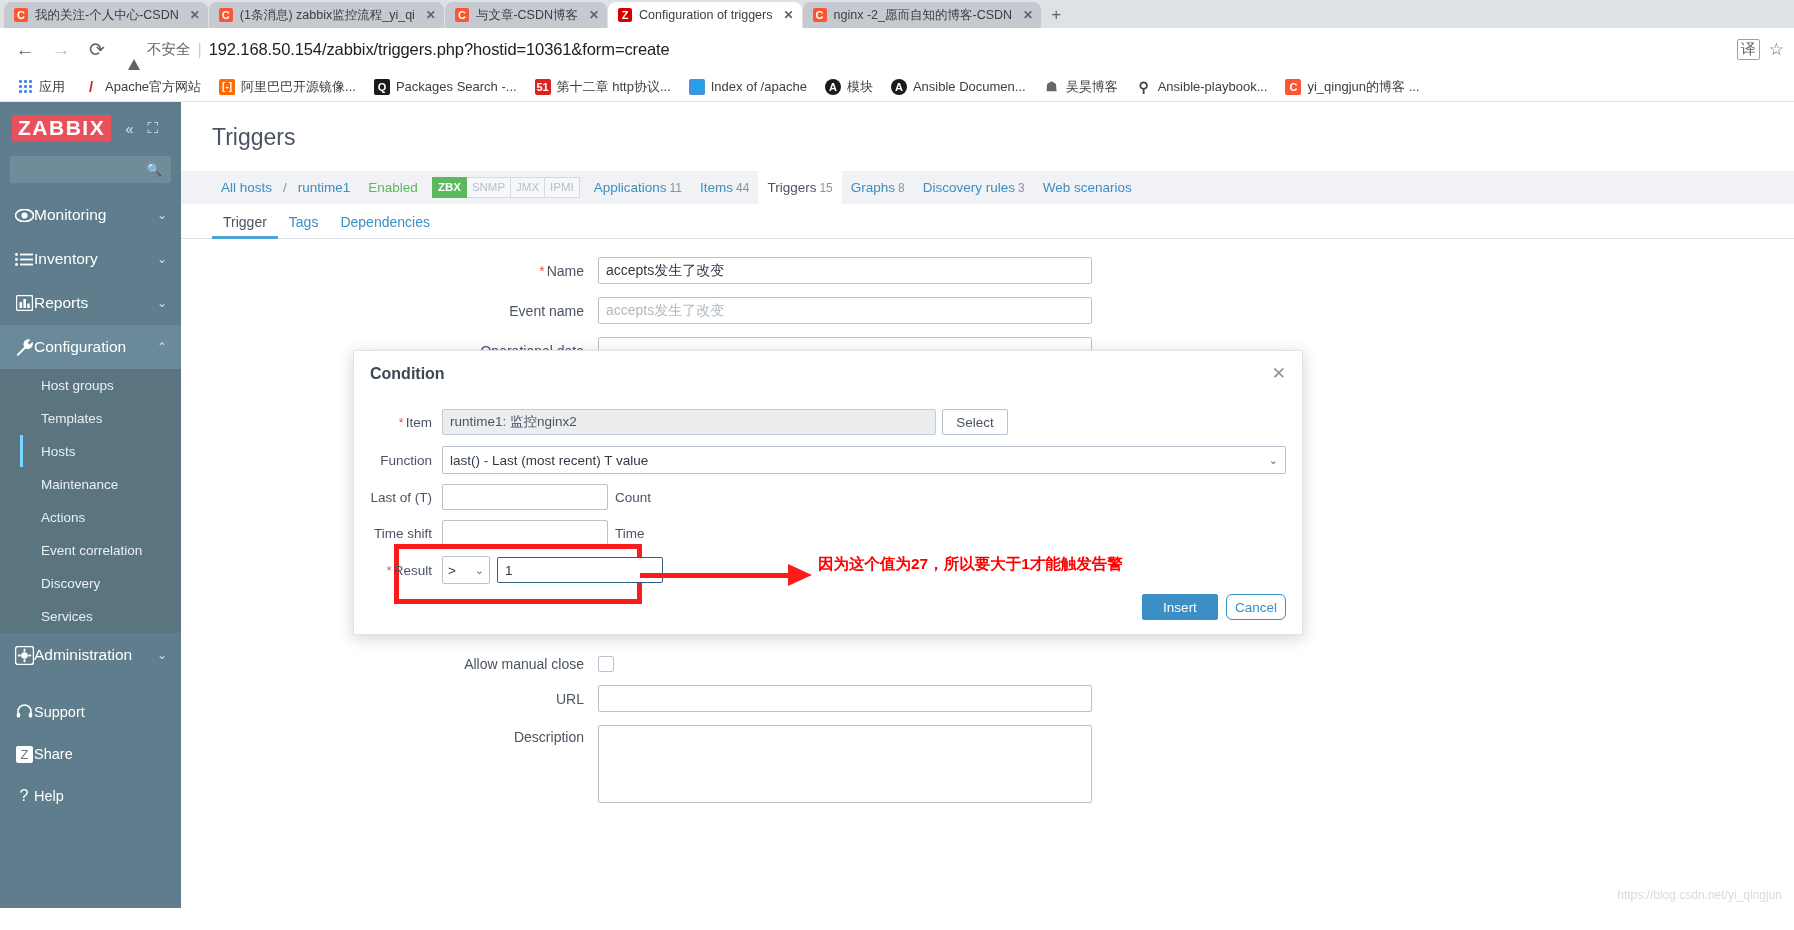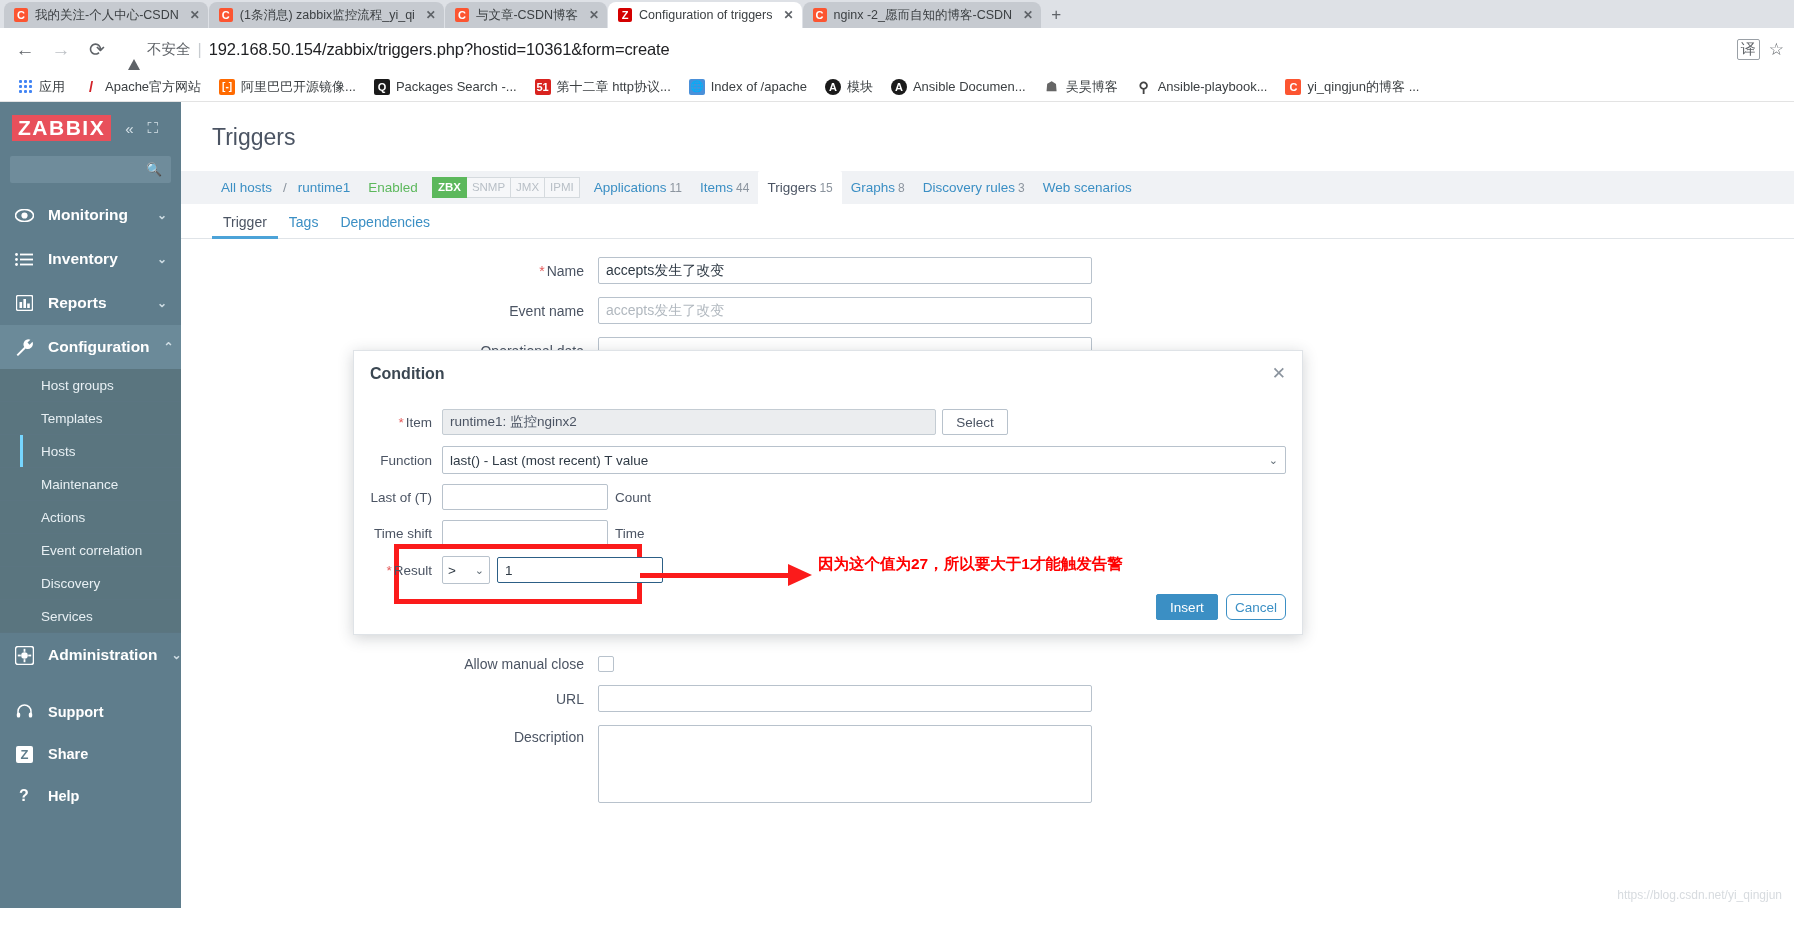--- a/index.html
+++ b/index.html
@@ -92,22 +92,22 @@
     background:#e8505b;color:#fff;font-weight:bold;font-size:21px;letter-spacing:1.5px;
     padding:2px 6px 3px 6px; line-height:1;
   }
   .zbx-ico{color:#d6e2e8;font-size:15px;}
   .sb-search{
     margin:2px 10px 10px 10px;height:27px;background:#6f8c9b;border-radius:2px;
     display:flex;align-items:center;padding:0 8px;position:relative;
   }
   .sb-search .mag{ position:absolute;right:8px;color:#e4edf1;font-size:13px;}
   .sb-item{
-    height:44px;display:flex;align-items:center;padding:0 14px;gap:14px;
-    font-size:15.5px;color:#ffffff;position:relative;font-weight:bold;
+    height:44px;display:flex;align-items:center;padding:0 14px;
+    font-size:15.5px;color:#ffffff;position:relative;
   }
   .sb-item.active{ background:#6b8a99; }
   .sb-item .chev{ margin-left:auto;color:#cfdde4;font-size:12px;}
   .sb-icon{ width:20px;flex:0 0 20px;display:flex;align-items:center;justify-content:center;}
   .sb-sub{ background:#14532d; }
   .sb-subitem{
     height:33px;display:flex;align-items:center;padding-left:41px;font-size:13.5px;
     color:#e8f0f4;border-bottom:1px solid #5b7581;position:relative;
     background:#5a757f;
   }
@@ -613,21 +613,21 @@
         <span class="cv">⌄</span>
       </div>
       <div class="minput" style="width:166px;margin-left:7px;border-color:#2c5f86;border-width:1.5px;">1</div>
     </div>
 
   </div>
 
   <div class="redbox"></div>
 
   <div class="modal-actions">
-    <div class="btn primary" style="width:62px;">Insert</div>
+    <div class="btn primary" style="width:76px;">Insert</div>
     <div class="btn" style="width:60px;border-radius:6px;">Cancel</div>
   </div>
 </div>
 
 <div class="arrow">
   <div class="shaft"></div>
   <div class="head"></div>
 </div>
 <div class="annot">因为这个值为27，所以要大于1才能触发告警</div>
 

